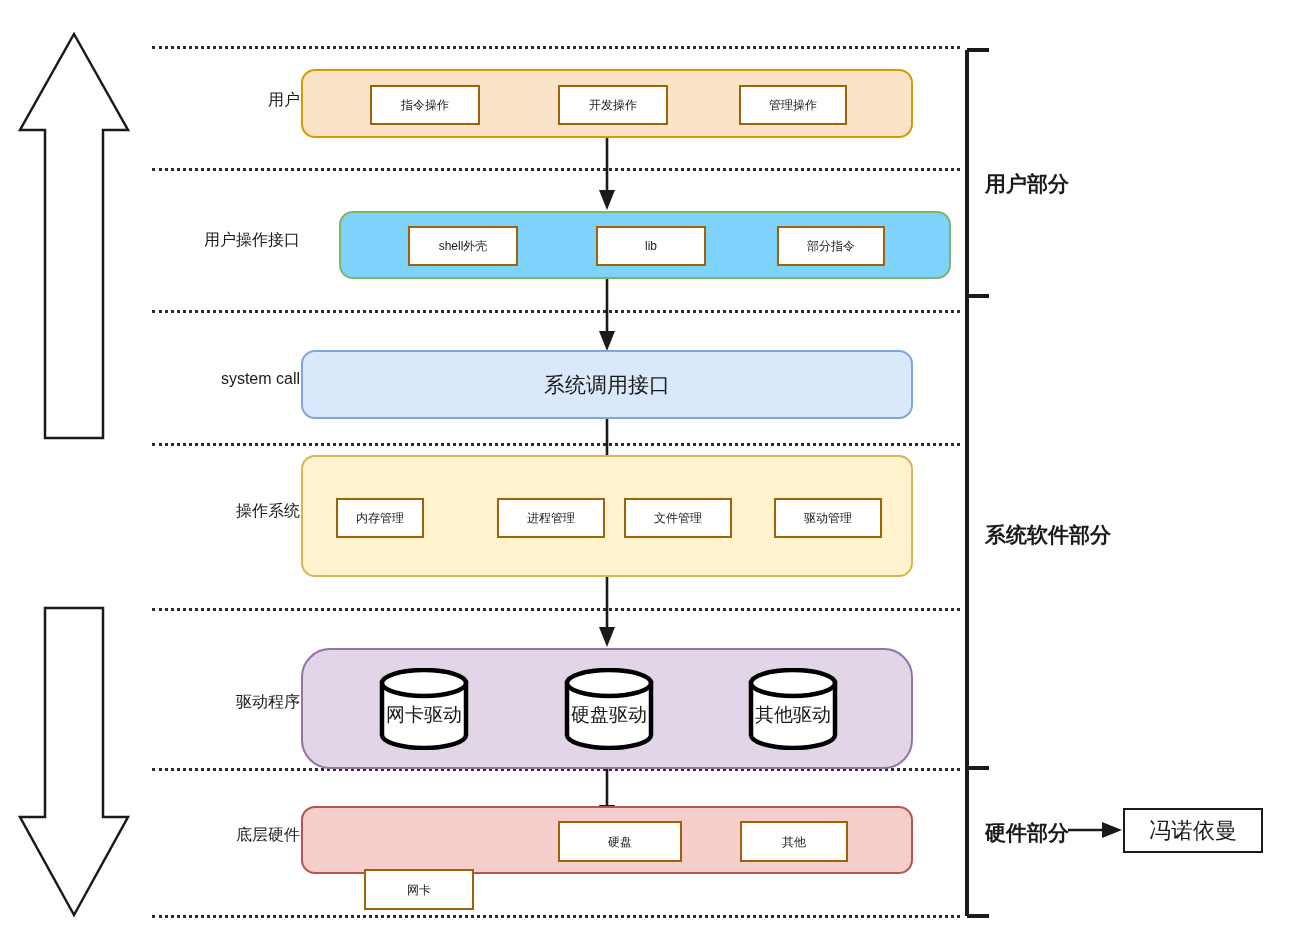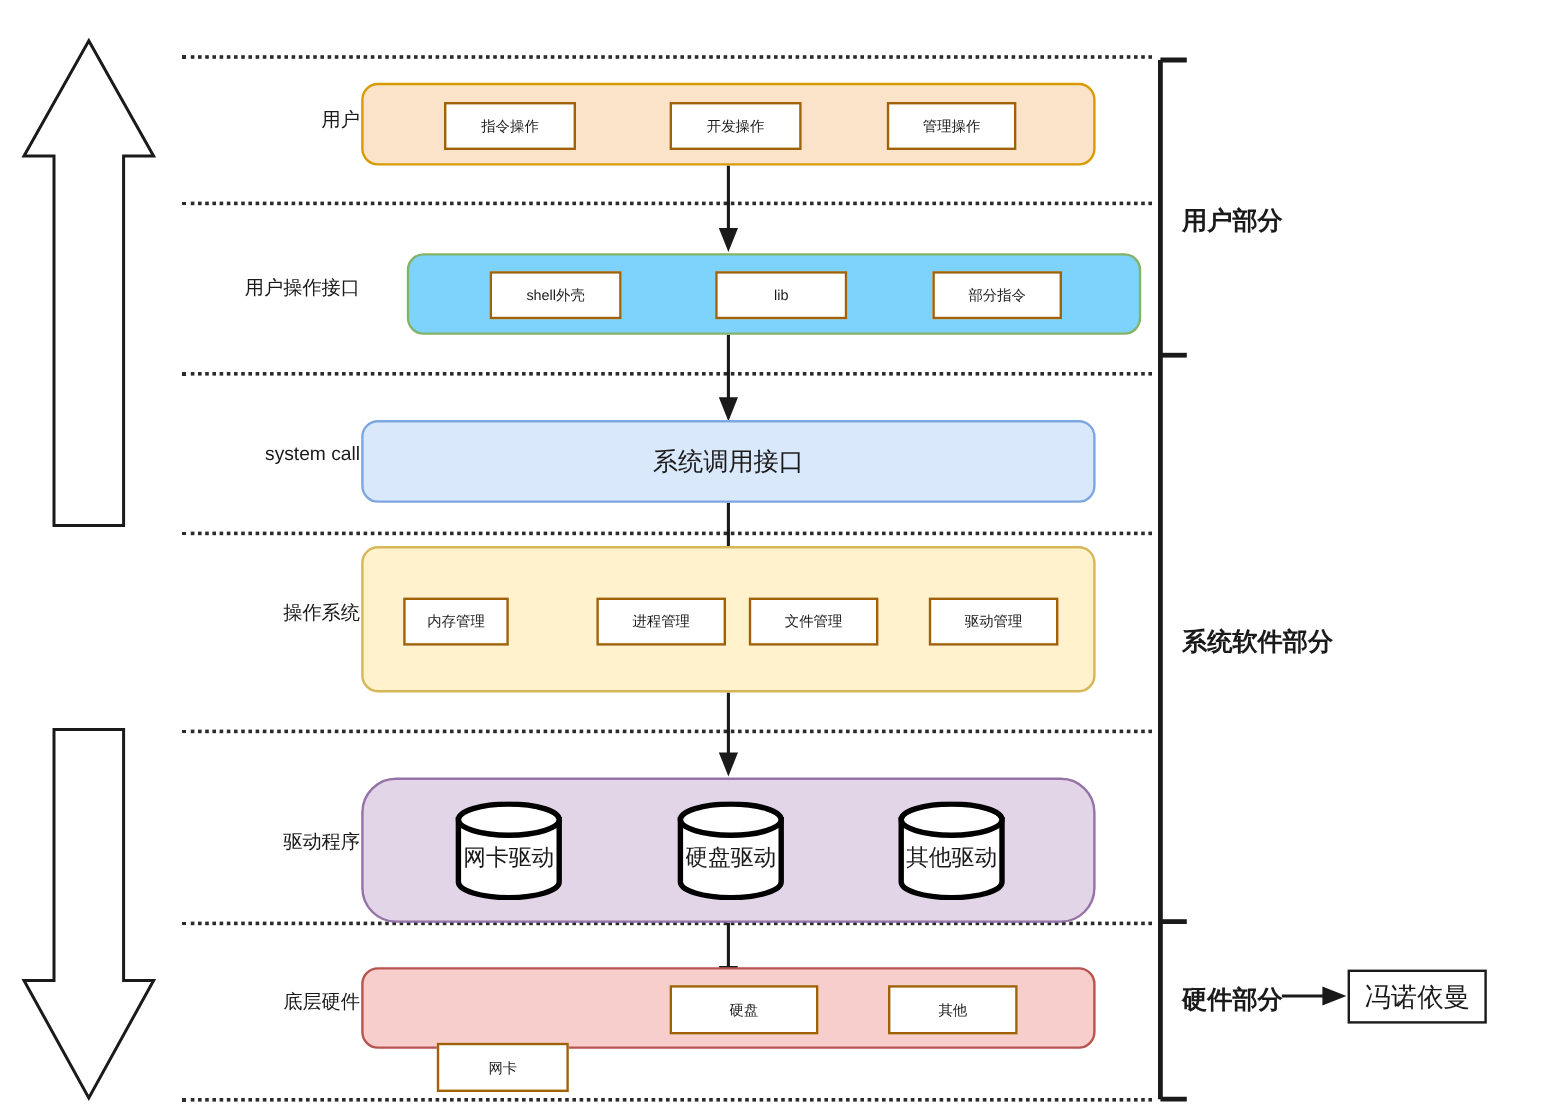--- a/index.html
+++ b/index.html
@@ -250,15 +250,15 @@
   <div class="group-label" style="left:985px; top:521px;">系统软件部分</div>
   <div class="group-label" style="left:985px; top:819px;">硬件部分</div>
 
   <div class="flow-arrow" style="left:1068px; top:818px; width:56px; height:24px;">
     <svg width="56" height="24" viewBox="0 0 56 24">
       <line x1="0" y1="12" x2="38" y2="12" stroke="#1a1a1a" stroke-width="2.6"></line>
       <polygon points="54,12 34,4 34,20" fill="#1a1a1a"></polygon>
     </svg>
   </div>
 
-  <div class="vn-box" style="left:1123px; top:808px; width:116px; height:45px;">冯诺依曼</div>
+  <div class="vn-box" style="left:1123px; top:808px; width:140px; height:45px;">冯诺依曼</div>
 
 </div>
 
 </body></html>

